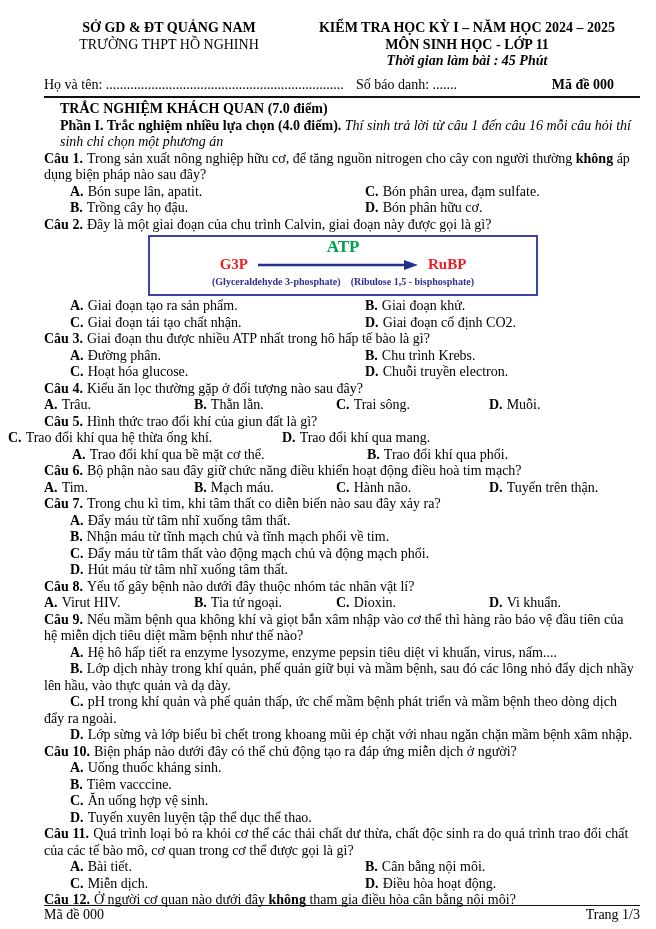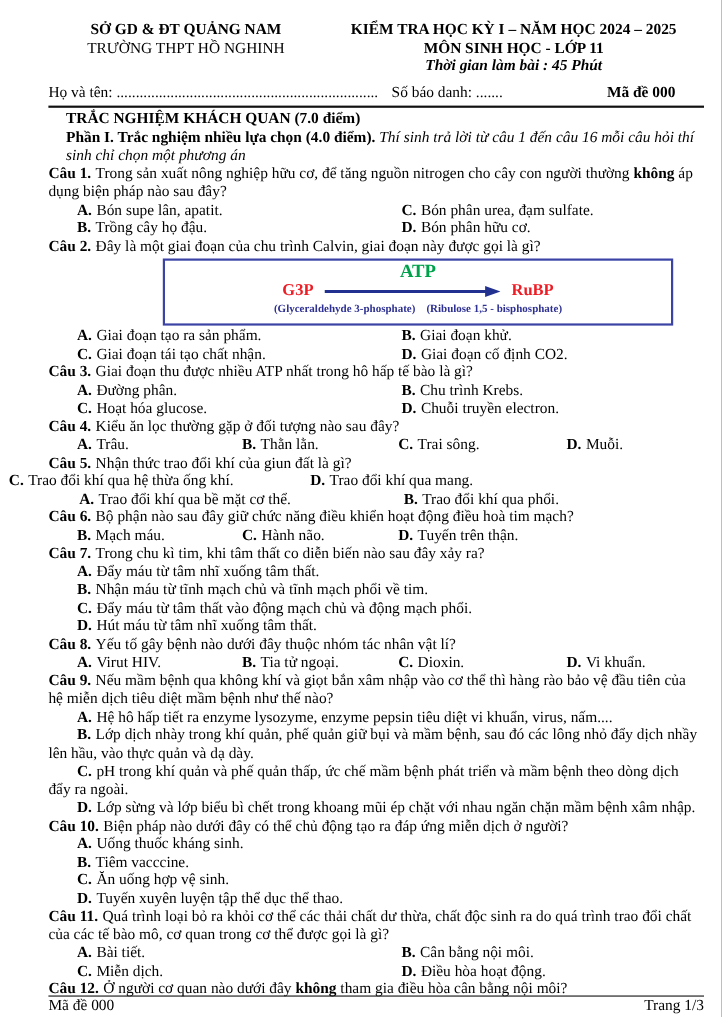--- a/index.html
+++ b/index.html
@@ -25,27 +25,27 @@
   .sbd-field { margin-left:12px; white-space:nowrap; }
   .made-field { margin-left:auto; margin-right:26px; font-weight:bold; white-space:nowrap; }
   .rule-thick { border-top:2.5px solid #111; margin-top:3px; }
   .sec-title { font-weight:bold; padding-left:16px; margin-top:3px; }
   .part-line { padding-left:16px; }
   
   .q p { margin:0; }
   .qlabel { font-weight:bold; margin-right:4px; }
   .olabel { font-weight:bold; margin-right:4px; }
   .opts2 { display:grid; grid-template-columns:295px 1fr; margin-left:26px; }
-  .opts4 { display:grid; grid-template-columns:150px 142px 153px 1fr; margin-left:26px; }
+  .opts4 { display:grid; grid-template-columns:150px 142px 153px 1fr; }
   .optline { text-indent:26px; }
   .q5row1 { display:grid; grid-template-columns:274px 1fr; margin-left:-36px; }
   .q5row2 { display:grid; grid-template-columns:295px 1fr; margin-left:28px; }
   
   .dgm {
-    width:464px; margin:2px 0 2px 104px;
+    width:390px; margin:2px 0 2px 104px;
     border:2px solid #3B43A5;
     padding:1px 4px 3px 4px;
     text-align:center;
   }
   .dg-atp { color:#00A14B; font-weight:bold; font-size:17px; line-height:18px; }
   .dg-row { display:flex; justify-content:center; align-items:center; gap:10px; line-height:17px; }
   .dg-sub { color:#EE1C25; font-weight:bold; font-size:15px; }
   .dg-names { display:flex; justify-content:center; gap:10px; color:#2E3192; font-weight:bold; font-size:10px; line-height:18px; white-space:nowrap; }
   
   .footer {
@@ -132,34 +132,35 @@
     <p><b class="qlabel">Câu 4.</b><span>Kiểu ăn lọc thường gặp ở đối tượng nào sau đây?</span></p>
     <div class="opts4">
       <span><b class="olabel">A.</b><span>Trâu.</span></span>
       <span><b class="olabel">B.</b><span>Thằn lằn.</span></span>
       <span><b class="olabel">C.</b><span>Trai sông.</span></span>
       <span><b class="olabel">D.</b><span>Muỗi.</span></span>
     </div>
   </div>
 
   <div class="q">
-    <p><b class="qlabel">Câu 5.</b><span>Nhận thức trao đổi khí của giun đất là gì?</span></p>
+    <p><b class="qlabel">Câu 5.</b><span>Hình thức trao đổi khí của giun đất là gì?</span></p>
     <div class="q5row1">
       <span><b class="olabel">C.</b><span>Trao đổi khí qua hệ thừa ống khí.</span></span>
       <span><b class="olabel">D.</b><span>Trao đổi khí qua mang.</span></span>
     </div>
     <div class="q5row2">
       <span><b class="olabel">A.</b><span>Trao đổi khí qua bề mặt cơ thể.</span></span>
       <span><b class="olabel">B.</b><span>Trao đổi khí qua phổi.</span></span>
     </div>
   </div>
 
   <div class="q">
     <p><b class="qlabel">Câu 6.</b><span>Bộ phận nào sau đây giữ chức năng điều khiển hoạt động điều hoà tim mạch?</span></p>
     <div class="opts4">
+      <span><b class="olabel">A.</b><span>Tim.</span></span>
       <span><b class="olabel">B.</b><span>Mạch máu.</span></span>
       <span><b class="olabel">C.</b><span>Hành não.</span></span>
       <span><b class="olabel">D.</b><span>Tuyến trên thận.</span></span>
     </div>
   </div>
 
   <div class="q">
     <p><b class="qlabel">Câu 7.</b><span>Trong chu kì tim, khi tâm thất co diễn biến nào sau đây xảy ra?</span></p>
     <p class="optline"><b class="olabel">A.</b><span>Đẩy máu từ tâm nhĩ xuống tâm thất.</span></p>
     <p class="optline"><b class="olabel">B.</b><span>Nhận máu từ tĩnh mạch chủ và tĩnh mạch phổi về tim.</span></p>

